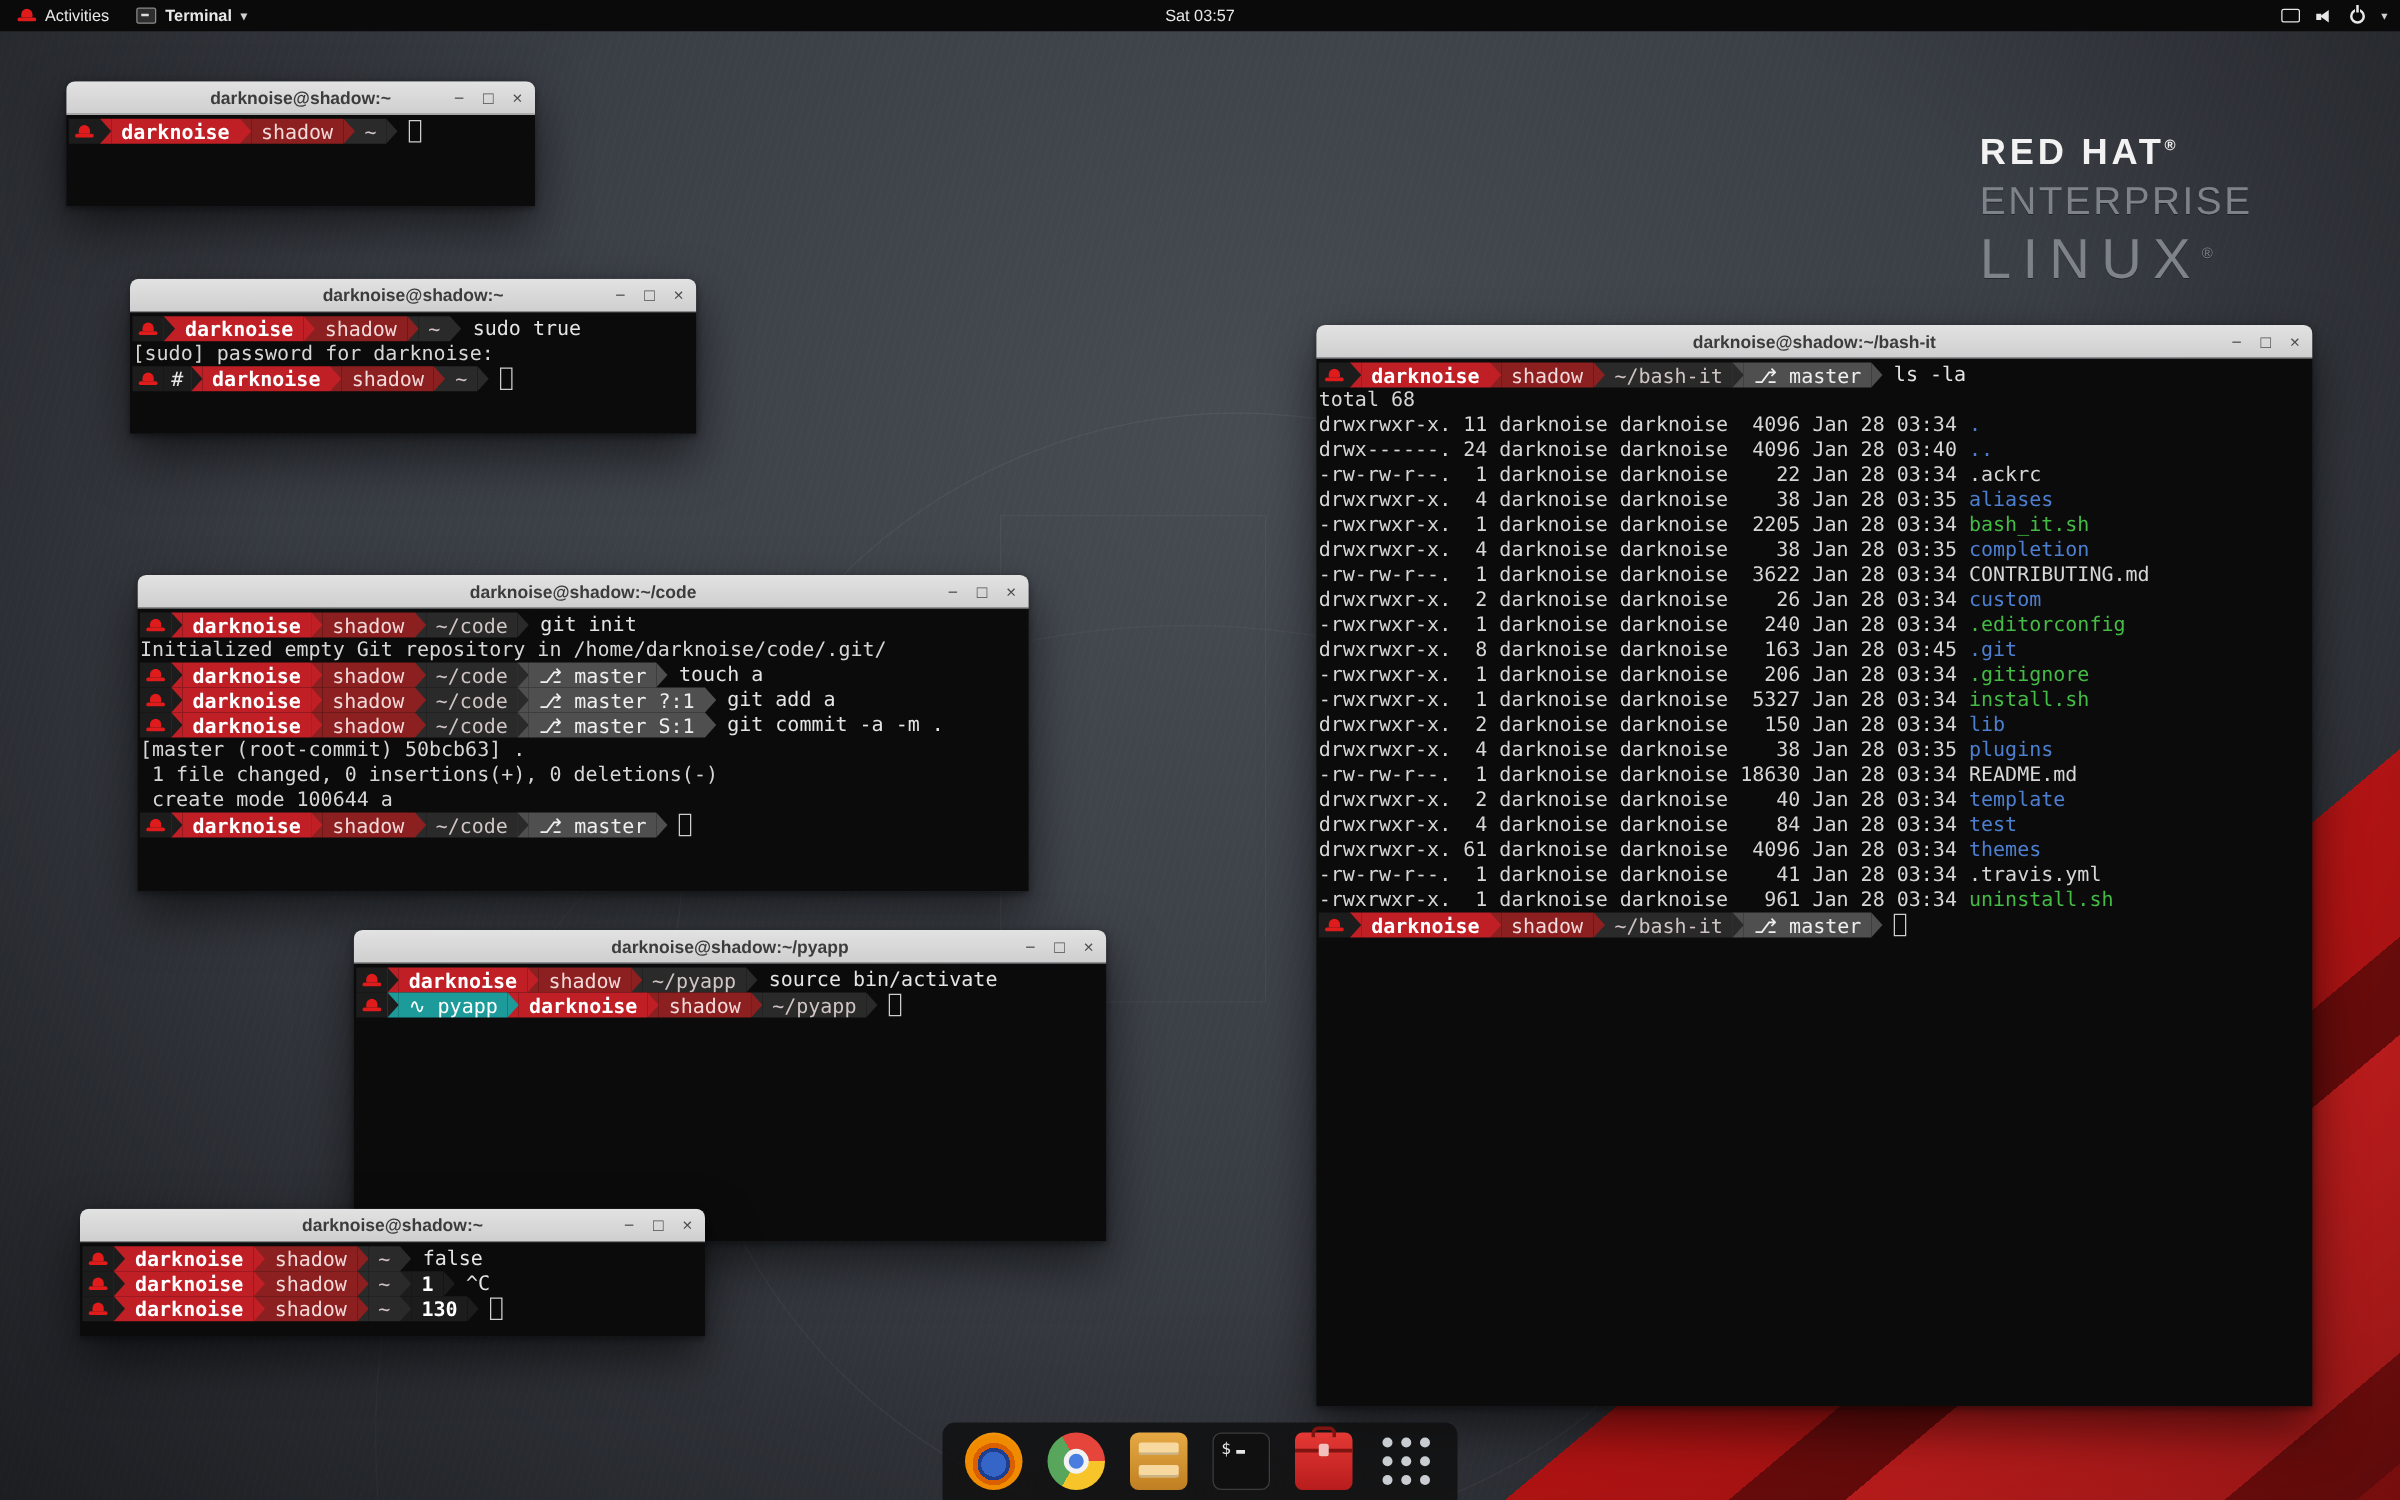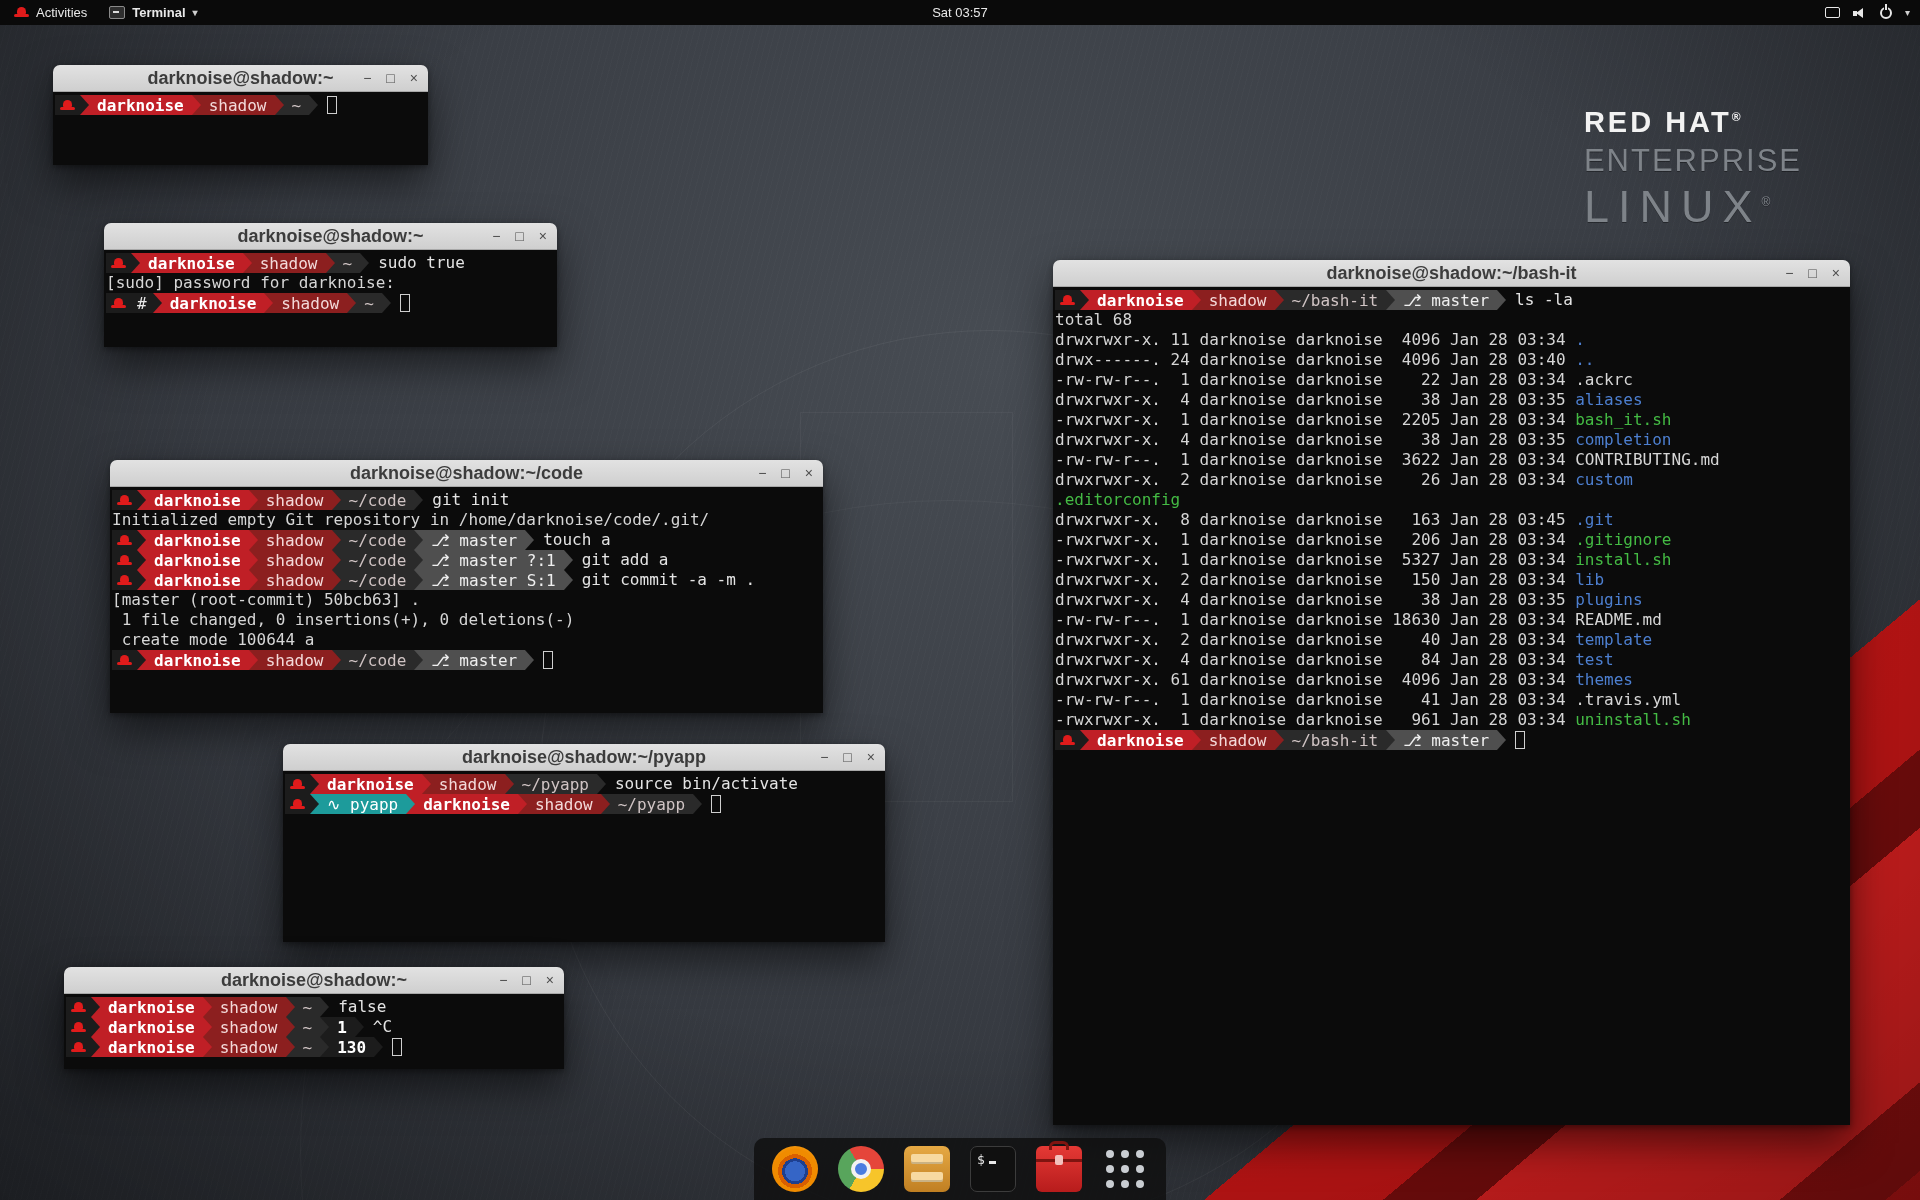--- a/index.html
+++ b/index.html
@@ -52,21 +52,21 @@
   
   .hat{position:relative;width:15px;height:13px;display:inline-block}
   .hat .crown{position:absolute;left:3px;top:1px;width:9px;height:7px;background:#e01b1b;border-radius:5px 5px 1px 1px}
   .hat .brim{position:absolute;left:0;top:8px;width:15px;height:3px;background:#e01b1b;border-radius:2px}
 
   
   #windows-layer{position:absolute;inset:0;z-index:10;pointer-events:none}
   .window{position:absolute;pointer-events:auto;border-radius:8px 8px 0 0;
     box-shadow:0 18px 40px rgba(0,0,0,.55),0 2px 6px rgba(0,0,0,.4)}
   .titlebar{height:27px;background:linear-gradient(#e2e2e2,#cfcfcf);border-radius:7px 7px 0 0;border-bottom:1px solid #a8a8a8;position:relative;display:flex;align-items:center;justify-content:center}
-  .wtitle{font-size:18px;font-weight:bold;color:#3c3c3c}
+  .wtitle{font-size:14px;font-weight:bold;color:#3c3c3c}
   .wbtns{position:absolute;right:10px;top:0;bottom:0;display:flex;align-items:center;gap:15px}
   .wbtn{font-size:14px;color:#4e4e4e;cursor:pointer;line-height:1}
   .tbody{position:absolute;top:27px;left:0;right:0;bottom:0;background:#0b0b0b;padding:3px 2px;overflow:hidden;
     font-family:"DejaVu Sans Mono","DejaVu Sans",monospace;font-size:16px;color:#d6d6d6}
   .tline{display:flex;align-items:center;height:20px;white-space:pre}
   .seg{display:flex;align-items:center;padding:0 8px;height:20px}
   .sg-hat{background:#1c1c1c;padding:0 5px}
   .sg-hash{background:#1c1c1c;color:#e8e8e8;padding:0 6px}
   .sg-user{background:#c01f26;color:#fff;font-weight:bold}
   .sg-host{background:#8c1f1f;color:#f3dada}
@@ -185,21 +185,21 @@
         <div class="tline"><span class="txt t-out">Initialized empty Git repository in /home/darknoise/code/.git/</span></div>
         <div class="tline"><div class="seg sg-hat"><span class="hat"><i class="crown"></i><i class="brim"></i></span></div><i class="arr" style="border-left-color: rgb(28, 28, 28); background: rgb(192, 31, 38);"></i><div class="seg sg-user">darknoise</div><i class="arr" style="border-left-color: rgb(192, 31, 38); background: rgb(140, 31, 31);"></i><div class="seg sg-host">shadow</div><i class="arr" style="border-left-color: rgb(140, 31, 31); background: rgb(42, 42, 42);"></i><div class="seg sg-path">~/code</div><i class="arr" style="border-left-color: rgb(42, 42, 42); background: rgb(79, 79, 79);"></i><div class="seg sg-git">⎇ master</div><i class="arr" style="border-left-color: rgb(79, 79, 79); background: rgb(11, 11, 11);"></i><span class="txt t-cmd">touch a</span></div>
         <div class="tline"><div class="seg sg-hat"><span class="hat"><i class="crown"></i><i class="brim"></i></span></div><i class="arr" style="border-left-color: rgb(28, 28, 28); background: rgb(192, 31, 38);"></i><div class="seg sg-user">darknoise</div><i class="arr" style="border-left-color: rgb(192, 31, 38); background: rgb(140, 31, 31);"></i><div class="seg sg-host">shadow</div><i class="arr" style="border-left-color: rgb(140, 31, 31); background: rgb(42, 42, 42);"></i><div class="seg sg-path">~/code</div><i class="arr" style="border-left-color: rgb(42, 42, 42); background: rgb(79, 79, 79);"></i><div class="seg sg-git">⎇ master ?:1</div><i class="arr" style="border-left-color: rgb(79, 79, 79); background: rgb(11, 11, 11);"></i><span class="txt t-cmd">git add a</span></div>
         <div class="tline"><div class="seg sg-hat"><span class="hat"><i class="crown"></i><i class="brim"></i></span></div><i class="arr" style="border-left-color: rgb(28, 28, 28); background: rgb(192, 31, 38);"></i><div class="seg sg-user">darknoise</div><i class="arr" style="border-left-color: rgb(192, 31, 38); background: rgb(140, 31, 31);"></i><div class="seg sg-host">shadow</div><i class="arr" style="border-left-color: rgb(140, 31, 31); background: rgb(42, 42, 42);"></i><div class="seg sg-path">~/code</div><i class="arr" style="border-left-color: rgb(42, 42, 42); background: rgb(79, 79, 79);"></i><div class="seg sg-git">⎇ master S:1</div><i class="arr" style="border-left-color: rgb(79, 79, 79); background: rgb(11, 11, 11);"></i><span class="txt t-cmd">git commit -a -m .</span></div>
         <div class="tline"><span class="txt t-out">[master (root-commit) 50bcb63] .</span></div>
         <div class="tline"><span class="txt t-out"> 1 file changed, 0 insertions(+), 0 deletions(-)</span></div>
         <div class="tline"><span class="txt t-out"> create mode 100644 a</span></div>
         <div class="tline"><div class="seg sg-hat"><span class="hat"><i class="crown"></i><i class="brim"></i></span></div><i class="arr" style="border-left-color: rgb(28, 28, 28); background: rgb(192, 31, 38);"></i><div class="seg sg-user">darknoise</div><i class="arr" style="border-left-color: rgb(192, 31, 38); background: rgb(140, 31, 31);"></i><div class="seg sg-host">shadow</div><i class="arr" style="border-left-color: rgb(140, 31, 31); background: rgb(42, 42, 42);"></i><div class="seg sg-path">~/code</div><i class="arr" style="border-left-color: rgb(42, 42, 42); background: rgb(79, 79, 79);"></i><div class="seg sg-git">⎇ master</div><i class="arr" style="border-left-color: rgb(79, 79, 79); background: rgb(11, 11, 11);"></i><div class="cursor"></div></div>
       </div>
     </div>
-    <div class="window" style="left: 283px; top: 744px; width: 602px; height: 198px;">
+    <div class="window" style="left: 283px; top: 744px; width: 602px; height: 249px;">
       <div class="titlebar">
         <div class="wtitle">darknoise@shadow:~/pyapp</div>
         <div class="wbtns">
           <div class="wbtn">−</div>
           <div class="wbtn">□</div>
           <div class="wbtn">×</div>
         </div>
       </div>
       <div class="tbody">
         <div class="tline"><div class="seg sg-hat"><span class="hat"><i class="crown"></i><i class="brim"></i></span></div><i class="arr" style="border-left-color: rgb(28, 28, 28); background: rgb(192, 31, 38);"></i><div class="seg sg-user">darknoise</div><i class="arr" style="border-left-color: rgb(192, 31, 38); background: rgb(140, 31, 31);"></i><div class="seg sg-host">shadow</div><i class="arr" style="border-left-color: rgb(140, 31, 31); background: rgb(42, 42, 42);"></i><div class="seg sg-path">~/pyapp</div><i class="arr" style="border-left-color: rgb(42, 42, 42); background: rgb(11, 11, 11);"></i><span class="txt t-cmd">source bin/activate</span></div>
@@ -234,21 +234,21 @@
         <div class="tline"><div class="seg sg-hat"><span class="hat"><i class="crown"></i><i class="brim"></i></span></div><i class="arr" style="border-left-color: rgb(28, 28, 28); background: rgb(192, 31, 38);"></i><div class="seg sg-user">darknoise</div><i class="arr" style="border-left-color: rgb(192, 31, 38); background: rgb(140, 31, 31);"></i><div class="seg sg-host">shadow</div><i class="arr" style="border-left-color: rgb(140, 31, 31); background: rgb(42, 42, 42);"></i><div class="seg sg-path">~/bash-it</div><i class="arr" style="border-left-color: rgb(42, 42, 42); background: rgb(79, 79, 79);"></i><div class="seg sg-git">⎇ master</div><i class="arr" style="border-left-color: rgb(79, 79, 79); background: rgb(11, 11, 11);"></i><span class="txt t-cmd">ls -la</span></div>
         <div class="tline"><span class="txt t-out">total 68</span></div>
         <div class="tline"><span class="txt t-out">drwxrwxr-x. 11 darknoise darknoise  4096 Jan 28 03:34 </span><span class="txt t-dir">.</span></div>
         <div class="tline"><span class="txt t-out">drwx------. 24 darknoise darknoise  4096 Jan 28 03:40 </span><span class="txt t-dir">..</span></div>
         <div class="tline"><span class="txt t-out">-rw-rw-r--.  1 darknoise darknoise    22 Jan 28 03:34 </span><span class="txt t-out">.ackrc</span></div>
         <div class="tline"><span class="txt t-out">drwxrwxr-x.  4 darknoise darknoise    38 Jan 28 03:35 </span><span class="txt t-dir">aliases</span></div>
         <div class="tline"><span class="txt t-out">-rwxrwxr-x.  1 darknoise darknoise  2205 Jan 28 03:34 </span><span class="txt t-exec">bash_it.sh</span></div>
         <div class="tline"><span class="txt t-out">drwxrwxr-x.  4 darknoise darknoise    38 Jan 28 03:35 </span><span class="txt t-dir">completion</span></div>
         <div class="tline"><span class="txt t-out">-rw-rw-r--.  1 darknoise darknoise  3622 Jan 28 03:34 </span><span class="txt t-out">CONTRIBUTING.md</span></div>
         <div class="tline"><span class="txt t-out">drwxrwxr-x.  2 darknoise darknoise    26 Jan 28 03:34 </span><span class="txt t-dir">custom</span></div>
-        <div class="tline"><span class="txt t-exec">.editorconfig</span></div>
+        <div class="tline"><span class="txt t-out">-rwxrwxr-x.  1 darknoise darknoise   240 Jan 28 03:34 </span><span class="txt t-exec">.editorconfig</span></div>
         <div class="tline"><span class="txt t-out">drwxrwxr-x.  8 darknoise darknoise   163 Jan 28 03:45 </span><span class="txt t-dir">.git</span></div>
         <div class="tline"><span class="txt t-out">-rwxrwxr-x.  1 darknoise darknoise   206 Jan 28 03:34 </span><span class="txt t-exec">.gitignore</span></div>
         <div class="tline"><span class="txt t-out">-rwxrwxr-x.  1 darknoise darknoise  5327 Jan 28 03:34 </span><span class="txt t-exec">install.sh</span></div>
         <div class="tline"><span class="txt t-out">drwxrwxr-x.  2 darknoise darknoise   150 Jan 28 03:34 </span><span class="txt t-dir">lib</span></div>
         <div class="tline"><span class="txt t-out">drwxrwxr-x.  4 darknoise darknoise    38 Jan 28 03:35 </span><span class="txt t-dir">plugins</span></div>
         <div class="tline"><span class="txt t-out">-rw-rw-r--.  1 darknoise darknoise 18630 Jan 28 03:34 </span><span class="txt t-out">README.md</span></div>
         <div class="tline"><span class="txt t-out">drwxrwxr-x.  2 darknoise darknoise    40 Jan 28 03:34 </span><span class="txt t-dir">template</span></div>
         <div class="tline"><span class="txt t-out">drwxrwxr-x.  4 darknoise darknoise    84 Jan 28 03:34 </span><span class="txt t-dir">test</span></div>
         <div class="tline"><span class="txt t-out">drwxrwxr-x. 61 darknoise darknoise  4096 Jan 28 03:34 </span><span class="txt t-dir">themes</span></div>
         <div class="tline"><span class="txt t-out">-rw-rw-r--.  1 darknoise darknoise    41 Jan 28 03:34 </span><span class="txt t-out">.travis.yml</span></div>

